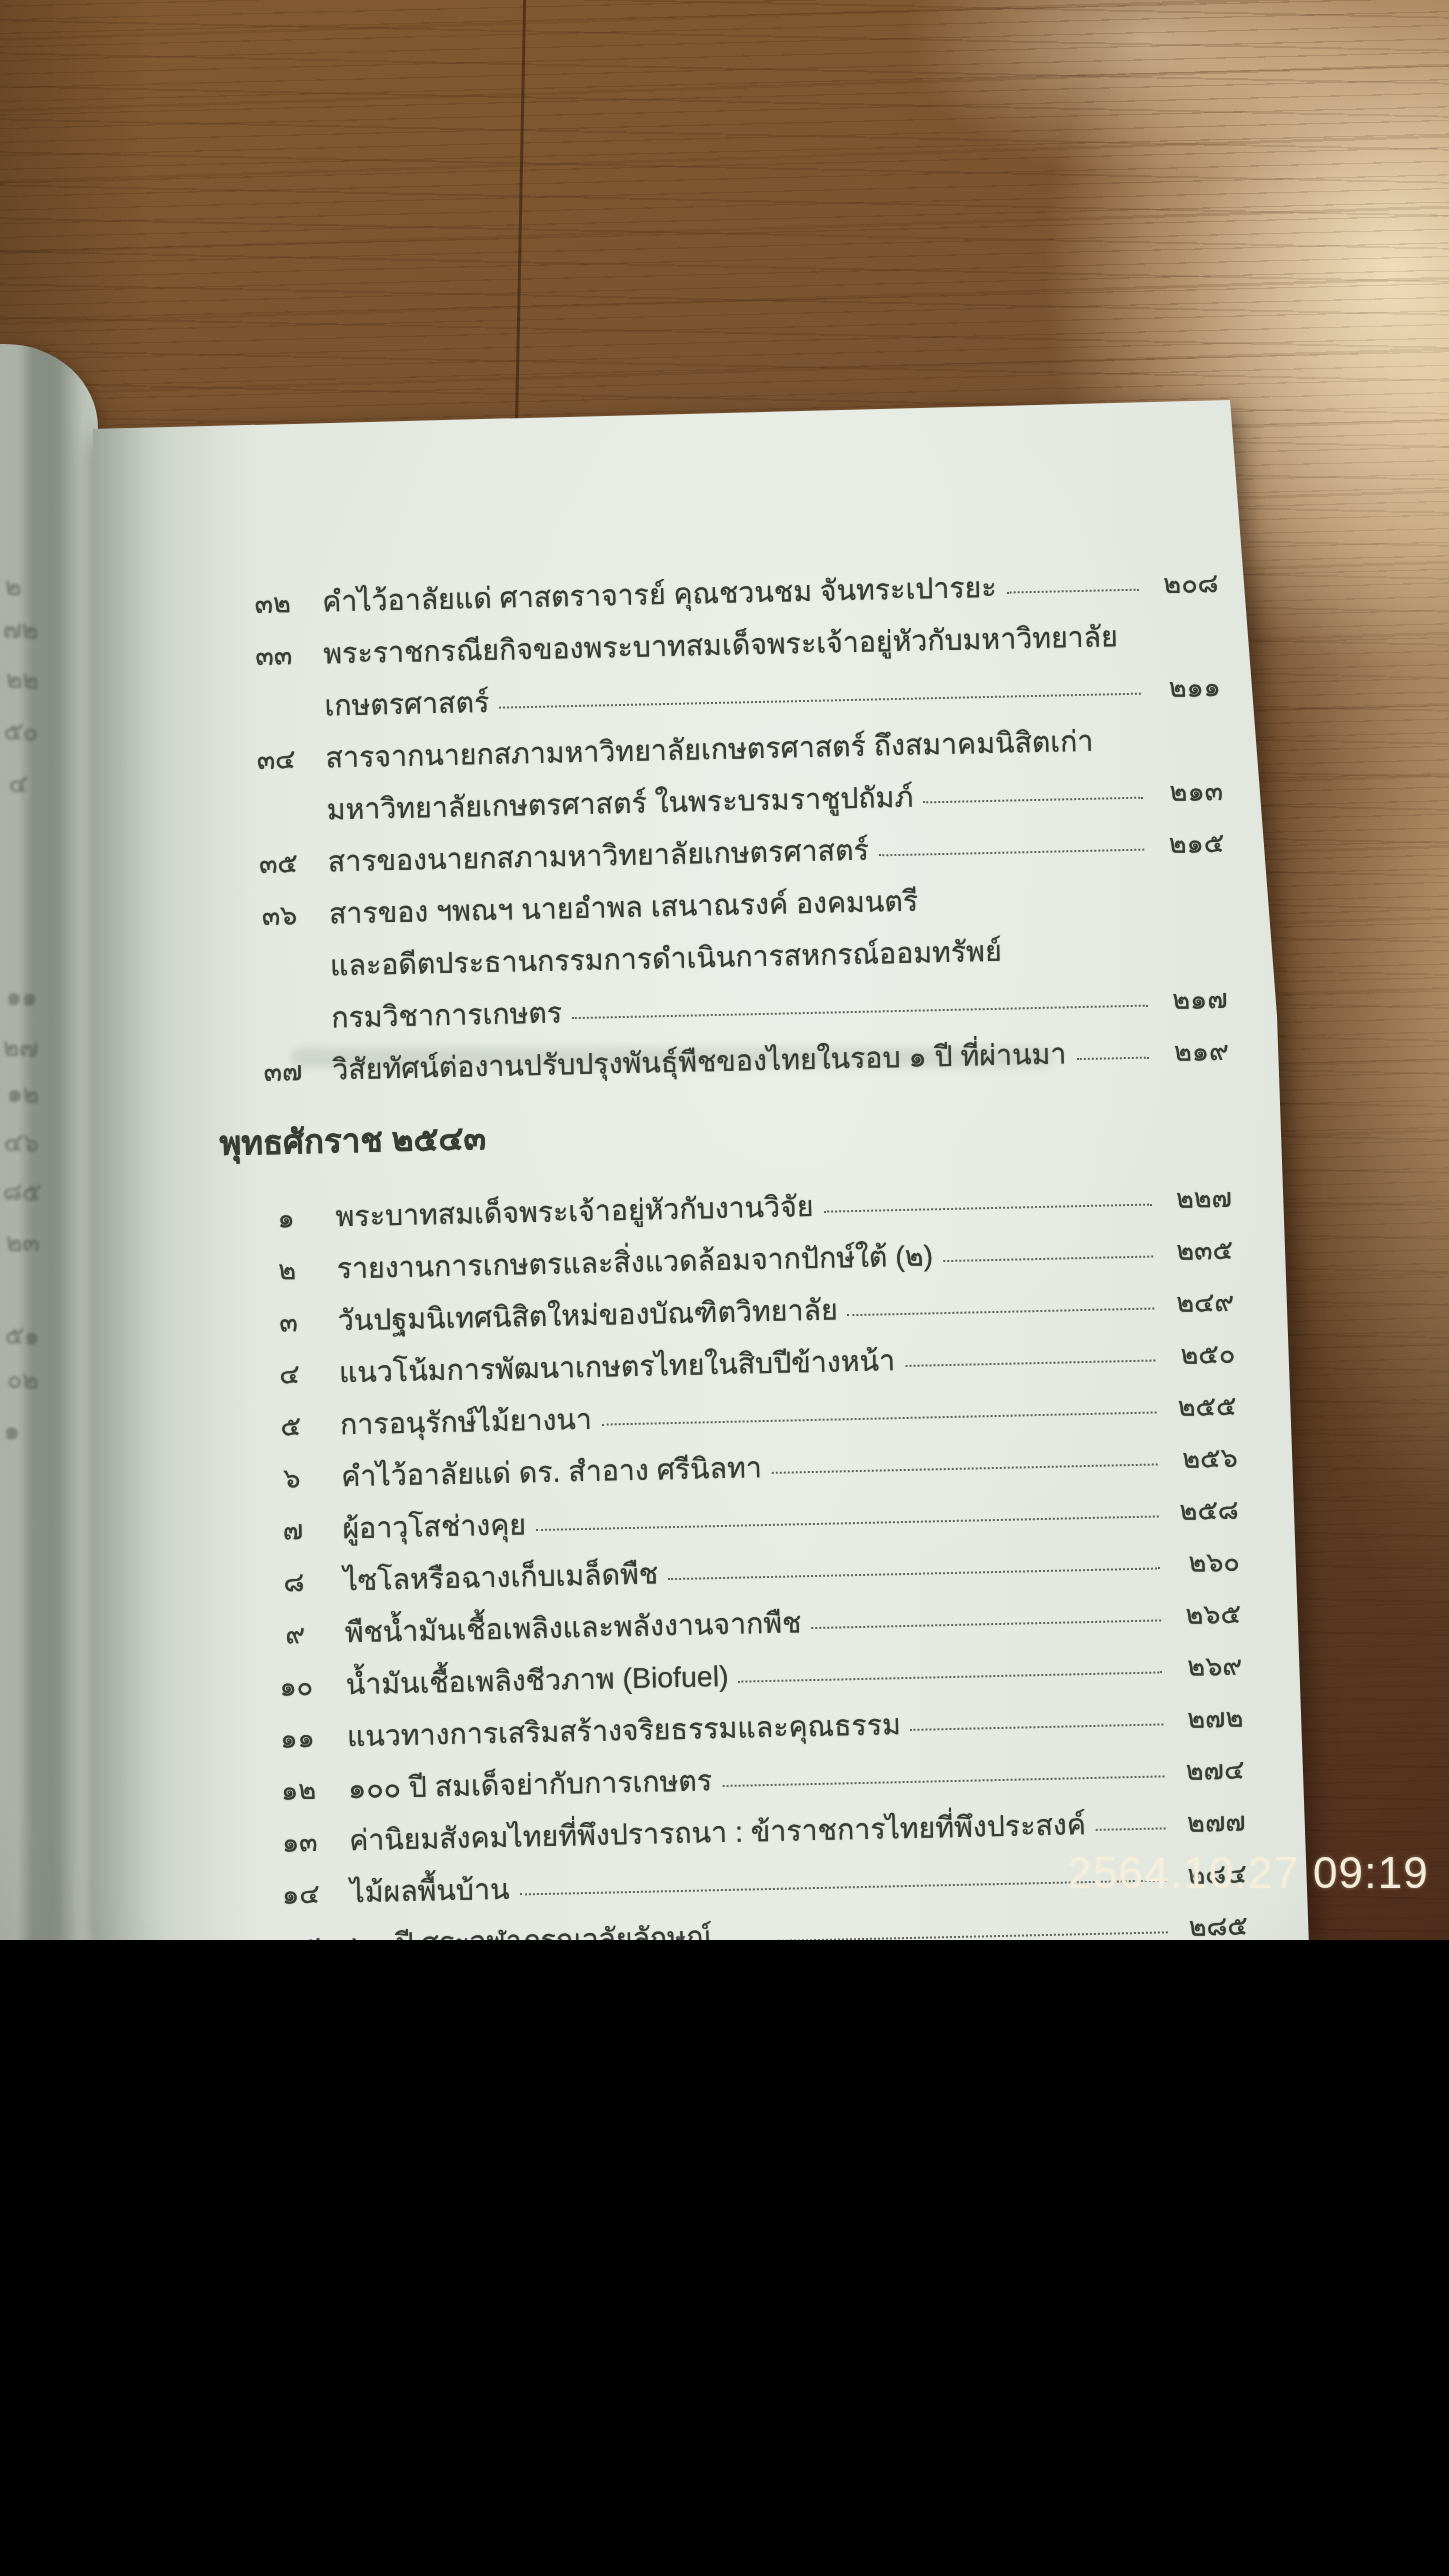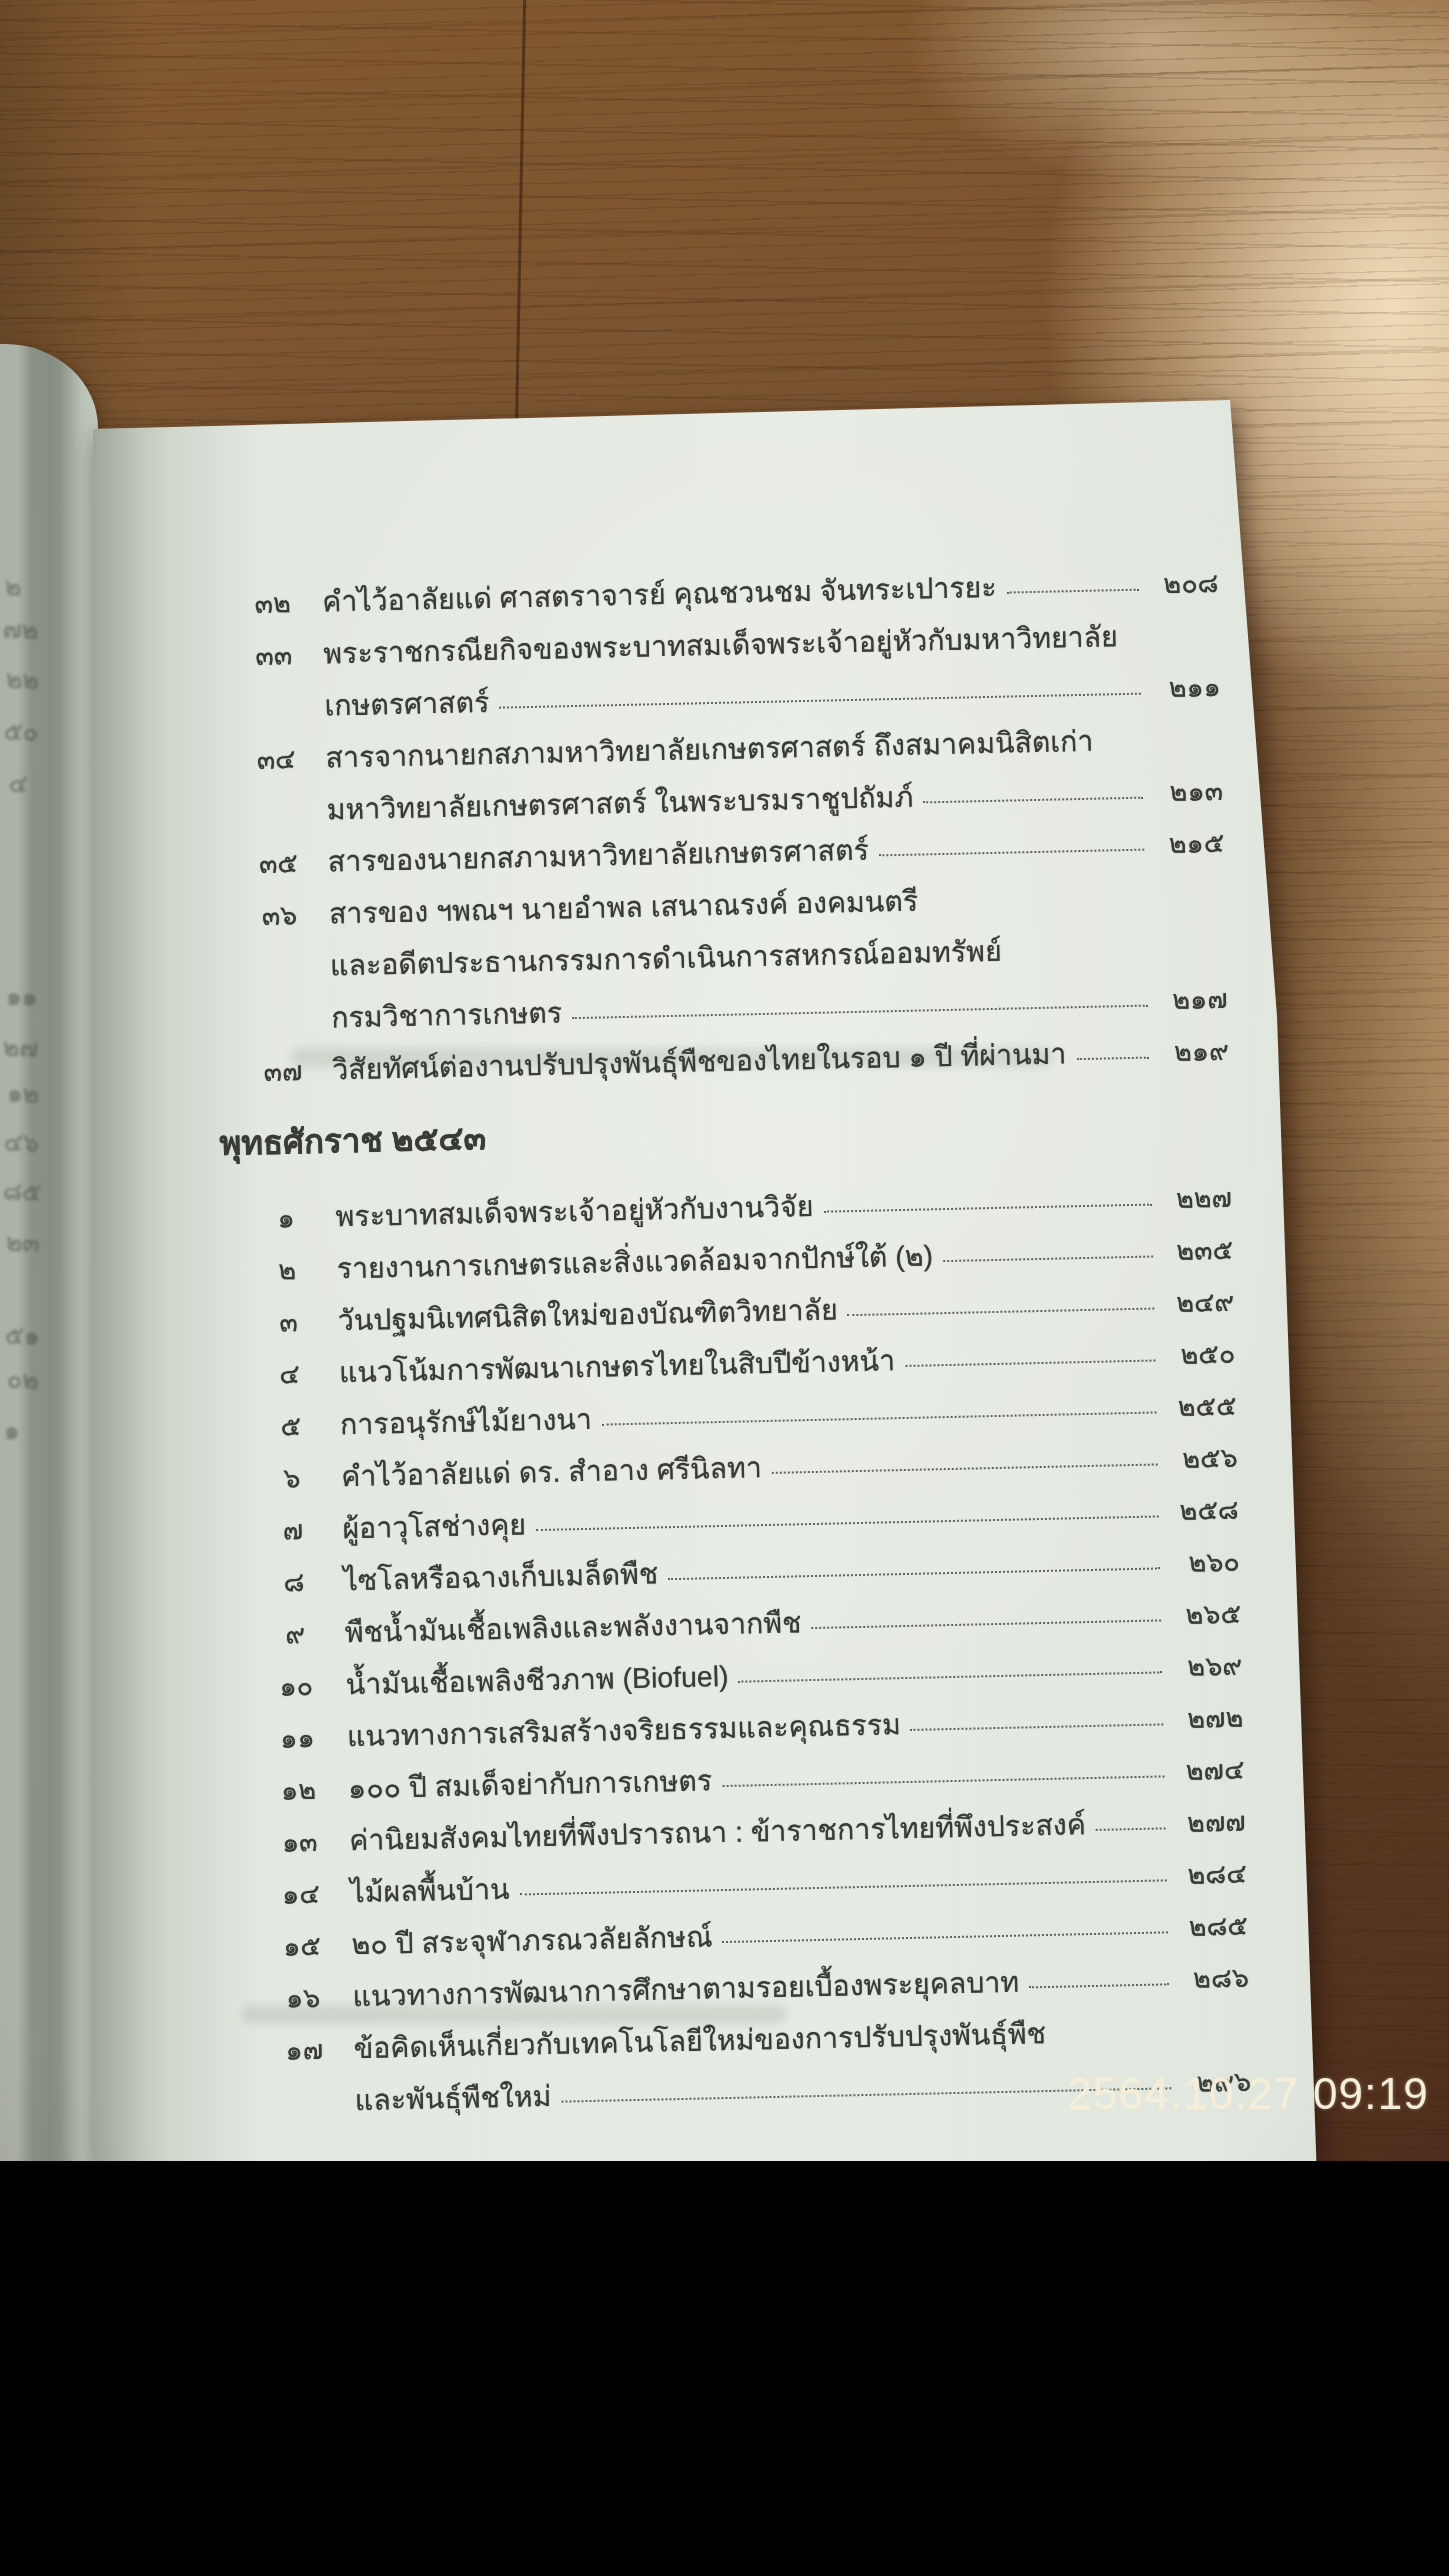--- a/index.html
+++ b/index.html
@@ -1,16 +1,16 @@
 <!DOCTYPE html>
 <html style="font-size:10px"><head>
 <meta charset="utf-8">
 <style>
   html,body{margin:0;padding:0;background:#000;}
-  .scene{position:relative;width:1449px;height:2161px;overflow:hidden;
+  .scene{position:relative;width:1449px;height:1940px;overflow:hidden;
          font-family:"Liberation Sans","DejaVu Sans",sans-serif;}
 
   
   .wood{position:absolute;inset:0;z-index:0;
     background:
       radial-gradient(ellipse 471px 533px at 96% 14%, rgba(255,238,205,0.85), rgba(255,226,182,0.35) 52%, rgba(255,226,182,0) 74%),
       radial-gradient(ellipse 322px 186px at 79% 2%, rgba(255,240,210,0.5), rgba(255,240,210,0) 75%),
       radial-gradient(ellipse 347px 929px at 102% 45%, rgba(248,212,160,0.42), rgba(248,212,160,0) 70%),
       radial-gradient(ellipse 557px 433px at 8% 92%, rgba(30,16,7,0.5), rgba(30,16,7,0) 70%),
       linear-gradient(168deg,#82592f 0%,#7c5530 18%,#745030 38%,#6a4829 56%,#5d3e24 74%,#512f1d 100%);}

